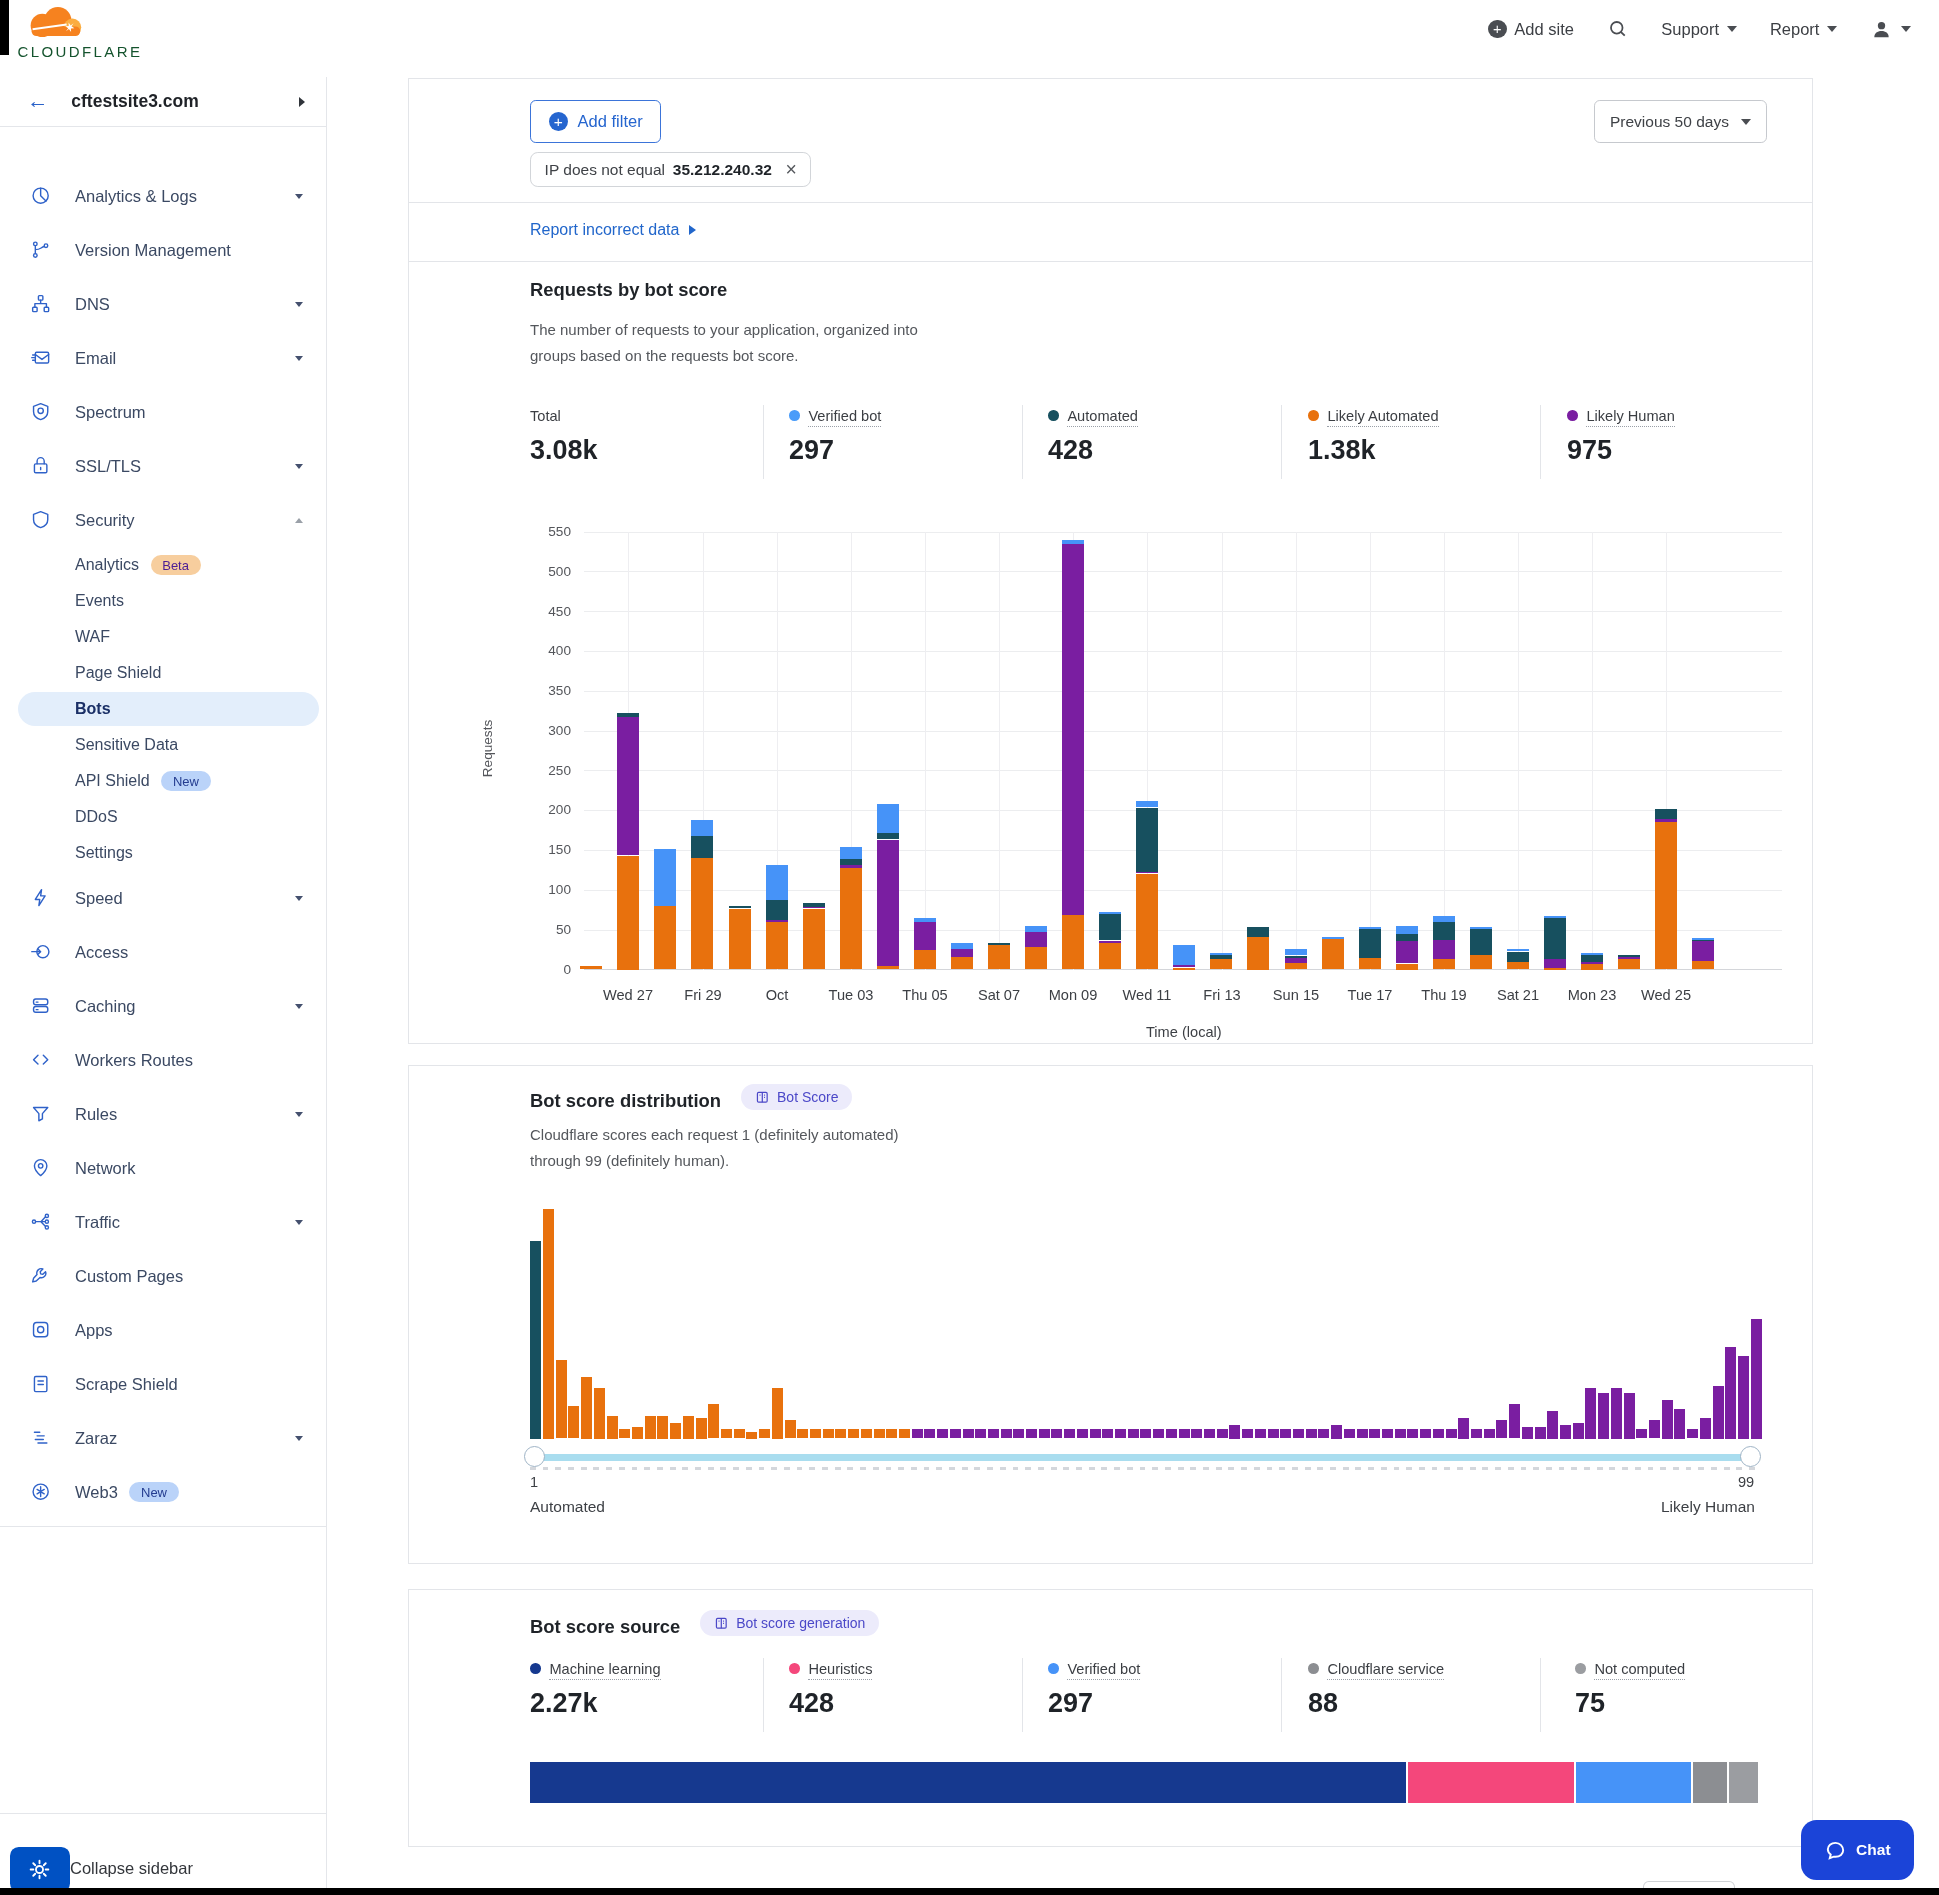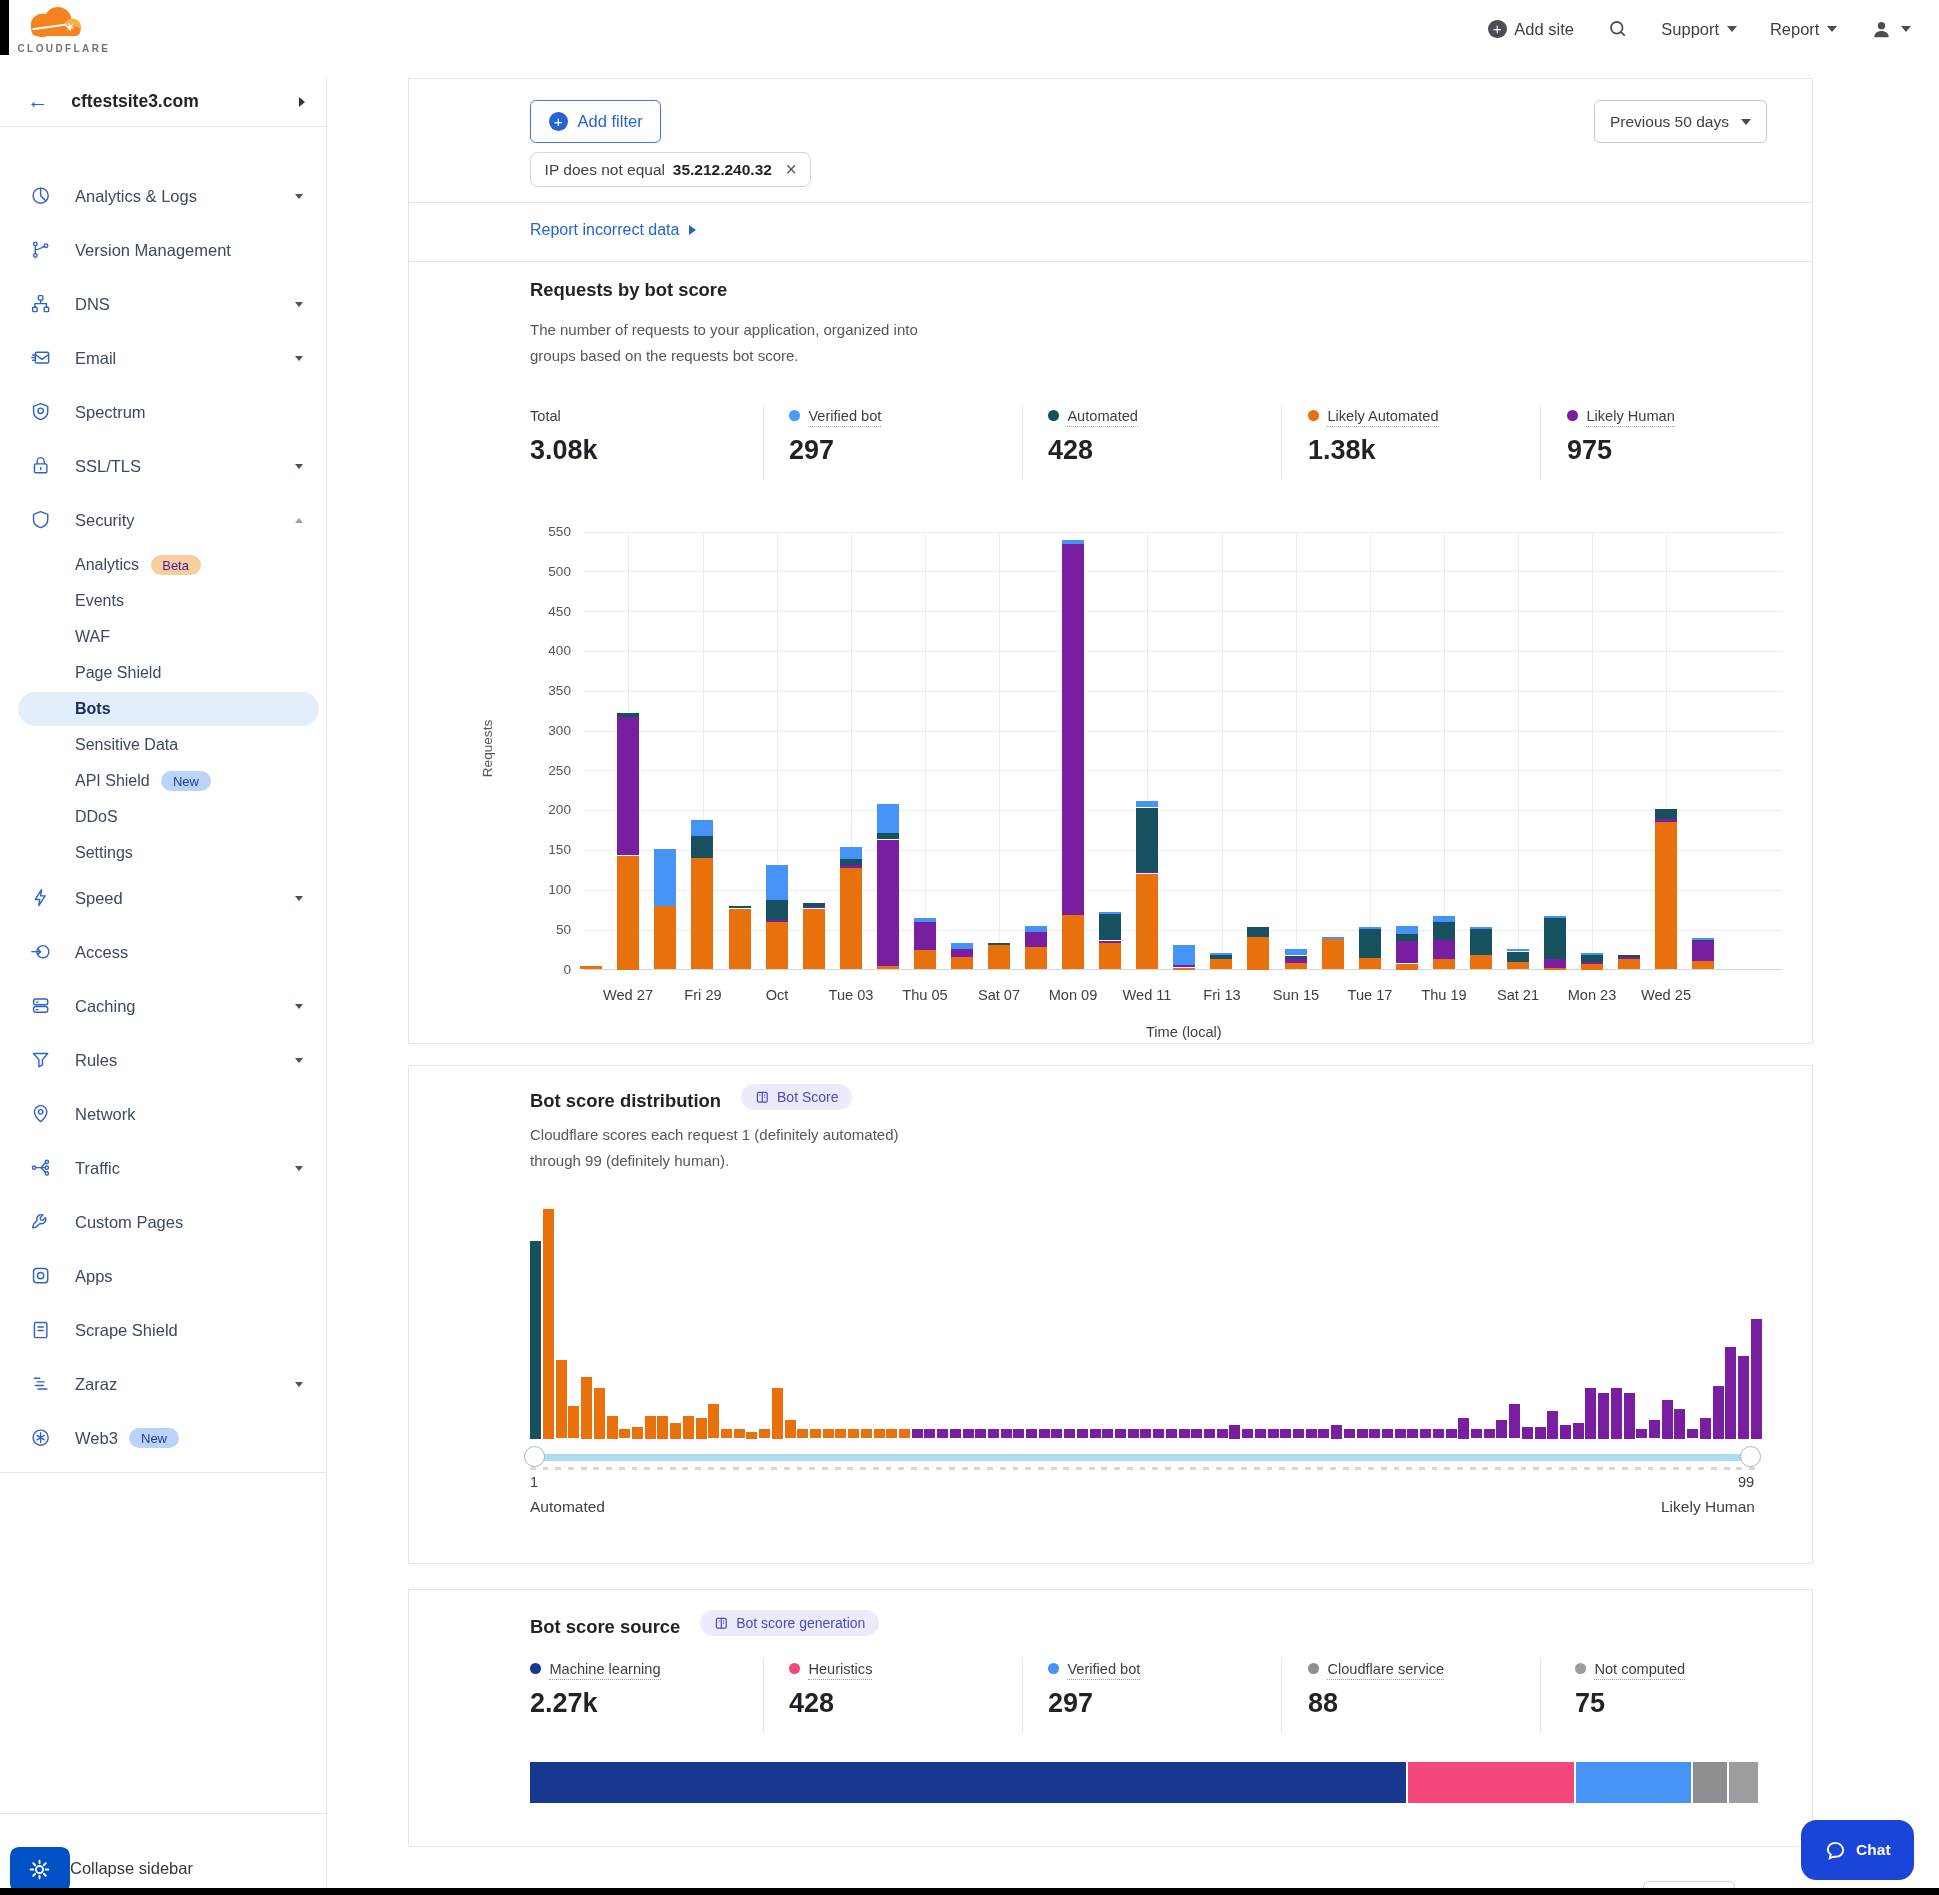--- a/index.html
+++ b/index.html
@@ -3,21 +3,21 @@
 <meta charset="utf-8">
 <style>
   html,body{margin:0;padding:0}
   body{width:1940px;height:1895px;position:relative;background:#fff;
        font-family:"Liberation Sans",sans-serif;color:#1f2328;overflow:hidden}
   .abs{position:absolute}
   
   #hdr{position:absolute;left:0;top:0;width:1940px;height:77px;background:#fff}
   #hdr-black{position:absolute;left:0;top:0;width:8.7px;height:55px;background:#000}
   #logo{position:absolute;left:17.5px;top:3.9px;width:146px}
-  #logo-word{font-weight:700;font-size:10px;letter-spacing:2.4px;color:#737373;margin-top:-1.9px}
+  #logo-word{font-weight:400;font-size:15px;letter-spacing:2.4px;color:#14532d;margin-top:-1.9px}
   #hdr-right{position:absolute;right:29px;top:17.5px;display:flex;align-items:center;gap:33px}
   .hitem{display:flex;align-items:center;gap:7.8px;font-size:16.5px;color:#3c3f44;cursor:pointer}
   .plus-circle{width:18.4px;height:18.4px;border-radius:50%;background:#4a4d52;color:#fff;
      display:flex;align-items:center;justify-content:center;font-size:14.6px;line-height:1}
   .caret-d{width:0;height:0;border-left:5.8px solid transparent;border-right:5.8px solid transparent;
      border-top:6.8px solid #4a4d52}
   .caret-u{width:0;height:0;border-left:5.8px solid transparent;border-right:5.8px solid transparent;
      border-bottom:6.8px solid #9aa0a8}
   
   #sidebar{position:absolute;left:0;top:77px;width:327px;height:1818px;background:#fff;
@@ -259,20 +259,26 @@
         <span class="nav-label">Access</span>
       </div>
       <div class="nav-item">
         <svg class="nav-icon" viewBox="0 0 24 24" fill="none" stroke="#2F62C9" stroke-width="1.6" stroke-linecap="round" stroke-linejoin="round">
           <rect x="4" y="4.5" width="16" height="6.5" rx="2.5"></rect>
           <rect x="4" y="13" width="16" height="6.5" rx="2.5"></rect>
           <path d="M7 8h2M7 16.5h2"></path>
         </svg>
         <span class="nav-label">Caching</span>
         <span class="nav-caret caret-d" style="border-top-color:#44506E;border-left-width:4.9px;border-right-width:4.9px;border-top-width:5.8px"></span>
+      </div>
+      <div class="nav-item">
+        <svg class="nav-icon" viewBox="0 0 24 24" fill="none" stroke="#2F62C9" stroke-width="1.6" stroke-linecap="round" stroke-linejoin="round">
+          <path d="M9 7l-5 5 5 5M15 7l5 5-5 5"></path>
+        </svg>
+        <span class="nav-label">Workers Routes</span>
       </div>
       <div class="nav-item">
         <svg class="nav-icon" viewBox="0 0 24 24" fill="none" stroke="#2F62C9" stroke-width="1.6" stroke-linecap="round" stroke-linejoin="round">
           <path d="M4 5h16l-6 7v6l-4 2v-8z"></path>
         </svg>
         <span class="nav-label">Rules</span>
         <span class="nav-caret caret-d" style="border-top-color:#44506E;border-left-width:4.9px;border-right-width:4.9px;border-top-width:5.8px"></span>
       </div>
       <div class="nav-item">
         <svg class="nav-icon" viewBox="0 0 24 24" fill="none" stroke="#2F62C9" stroke-width="1.6" stroke-linecap="round" stroke-linejoin="round">

